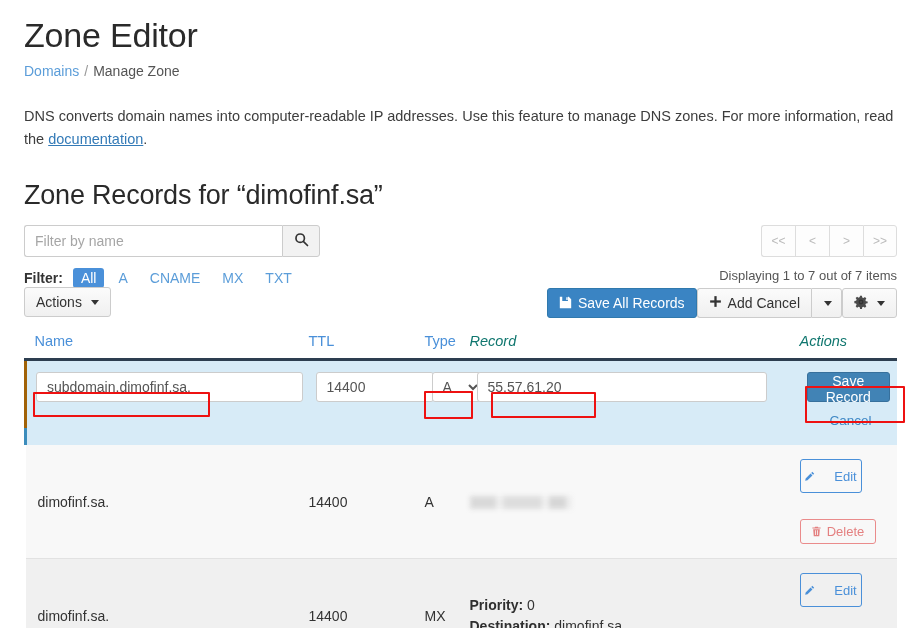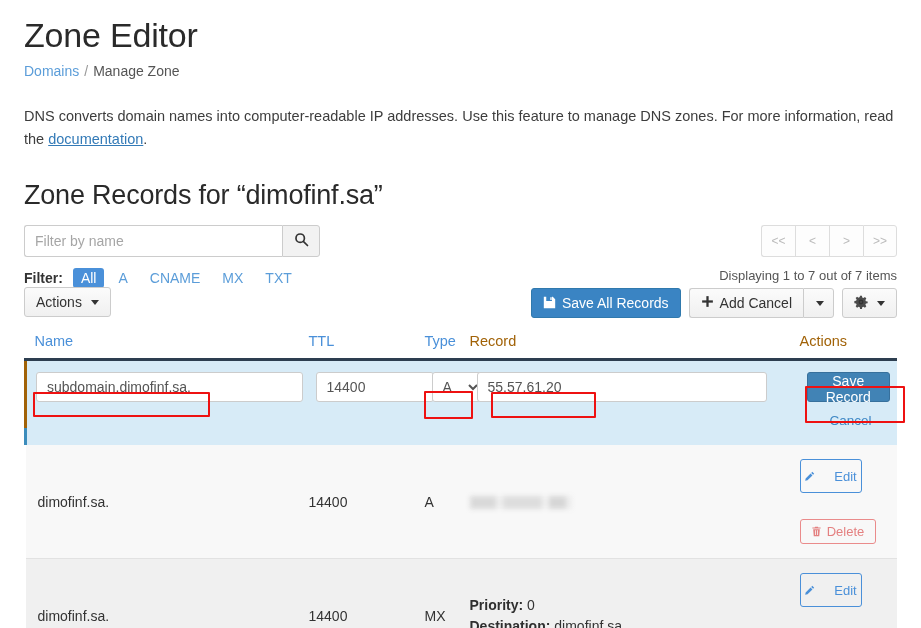--- a/index.html
+++ b/index.html
@@ -212,21 +212,20 @@
     border-right: 4px solid transparent;
     border-top: 5px solid currentColor;
     margin-left: 3px;
   }
   .toolbar-right {
     position: absolute;
     right: 0;
     top: 1px;
     display: flex;
     align-items: center;
-    gap: 8px;
   }
   .btn-group { display: flex; }
   .btn-group .btn:first-child {
     border-radius: 3px 0 0 3px;
     border-right-width: 0;
   }
   .btn-group .btn:last-child {
     border-radius: 0 3px 3px 0;
     padding: 0 9px;
   }
@@ -243,21 +242,21 @@
   }
   .table thead th {
     text-align: left;
     font-weight: 400;
     font-size: 14.5px;
     padding: 6px 0 9px 0;
     border-bottom: 3px solid #2d3e50;
     vertical-align: bottom;
   }
   .th-sortable { color: #4a90d9; cursor: pointer; }
-  .th-plain { color: #a16207; }
+  .th-plain { color: #0f766e; font-style: italic; }
 
   .col-name { width: 274px; padding-left: 9px !important; }
   .col-ttl { width: 116px; }
   .col-type { width: 45px; }
   .col-record { width: 330px; }
   .col-actions { width: auto; }
 
   .row-edit td {
     background: #d7ebf7;
     padding: 0;

